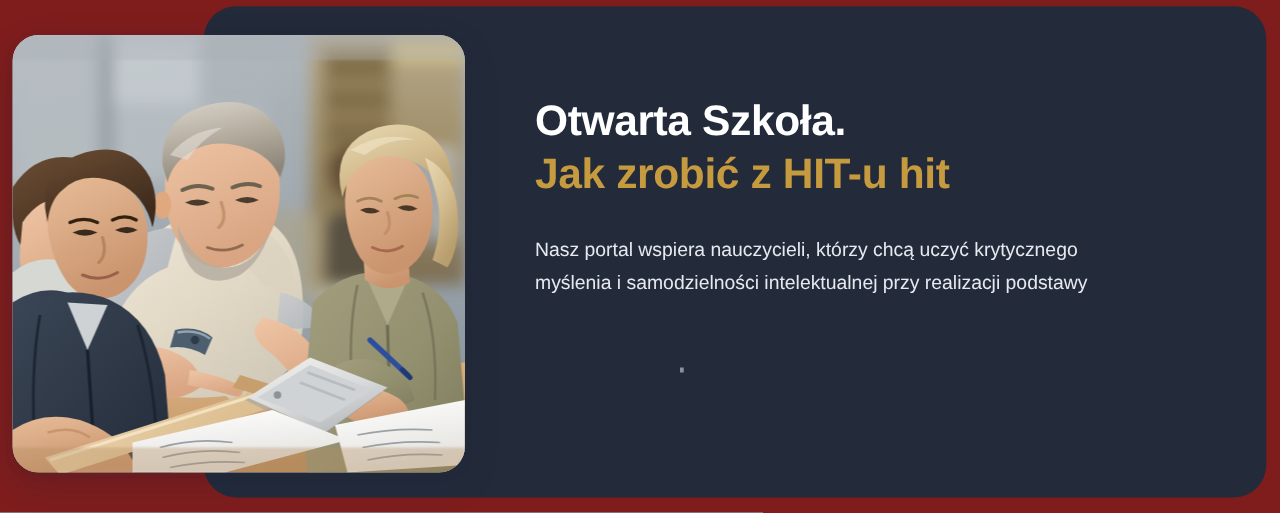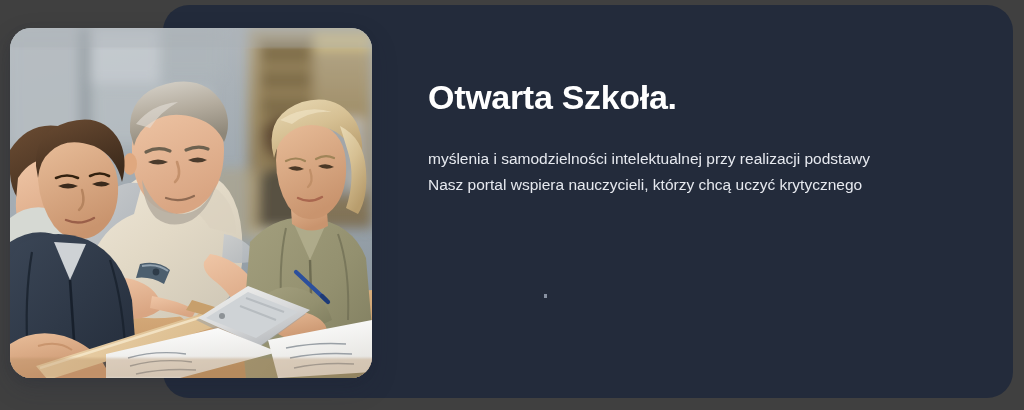--- a/index.html
+++ b/index.html
@@ -17,21 +17,21 @@
     position: relative;
     -webkit-font-smoothing: antialiased;
   }
 
   
   .stage {
     position: absolute;
     inset: 0;
     width: 1024px;
     height: 410px;
-    background: #404040;
+    background: #7f1d1d;
   }
 
   
   .hero-panel {
     position: absolute;
     left: 163px;
     top: 5px;
     width: 850px;
     height: 393px;
     background: #232b3b;
@@ -358,22 +358,23 @@
       <g filter="url(#blurTiny)" opacity="0.35">
         <rect x="0" y="0" width="362" height="20" fill="#aab0b5"></rect>
         <rect x="0" y="330" width="362" height="20" fill="#b68e62"></rect>
       </g>
     </svg>
   </div>
 
   <div class="hero-text">
     <h1 class="hero-heading">
       <span class="heading-line-1">Otwarta Szkoła.</span>
+      <span class="heading-line-2">Jak zrobić z HIT-u hit</span>
     </h1>
     <p class="hero-paragraph">
+      <span class="hero-paragraph-line">Nasz portal wspiera nauczycieli, którzy chcą uczyć krytycznego</span>
       <span class="hero-paragraph-line">myślenia i samodzielności intelektualnej przy realizacji podstawy</span>
-      <span class="hero-paragraph-line">Nasz portal wspiera nauczycieli, którzy chcą uczyć krytycznego</span>
     </p>
   </div>
 
   <div class="artifact-dot"></div>
 
 </div>
 
 </body></html>

